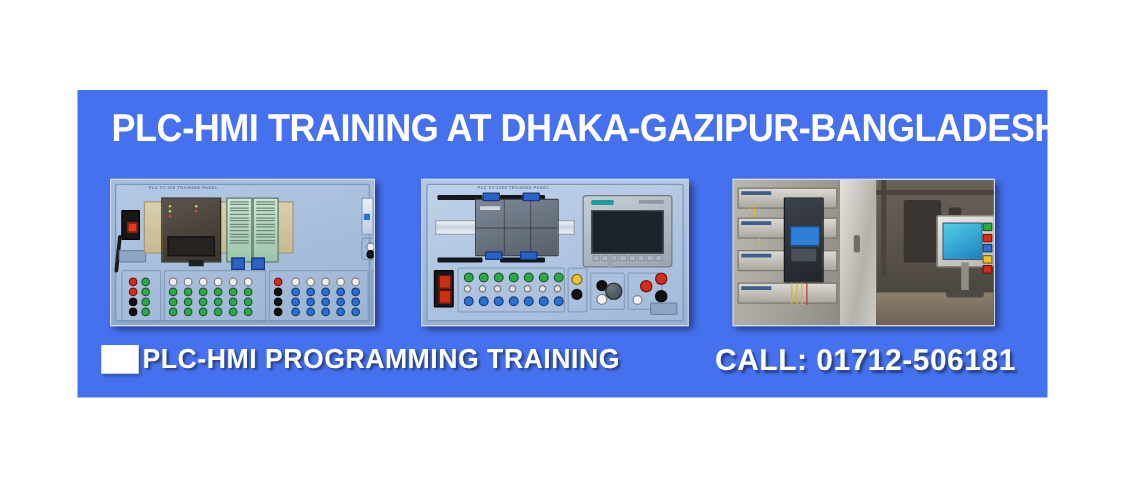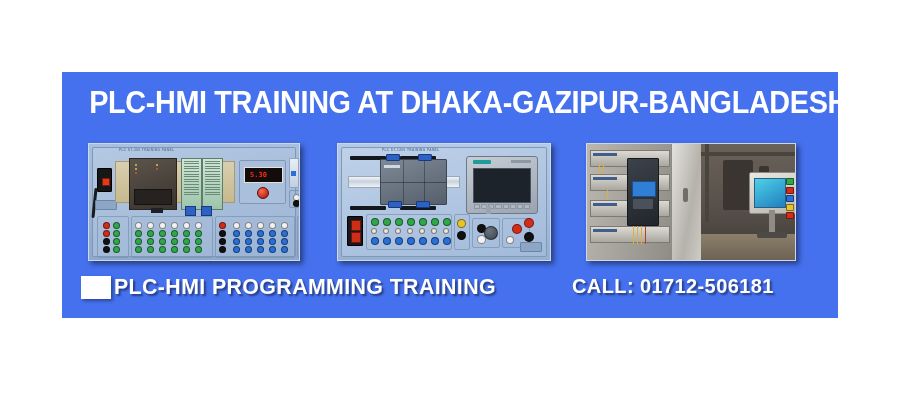--- a/index.html
+++ b/index.html
@@ -126,21 +126,21 @@
   }
   .tagline{
     position:absolute;left:52px;top:4px;
     color:#ffffff;font-weight:bold;font-size:22px;letter-spacing:.4px;
     text-shadow:2px 2px 2px rgba(0,0,0,.45);
     white-space:nowrap;
     transform:scaleX(0.97);transform-origin:left top;
   }
   .callout{
     position:absolute;left:510px;top:5px;
-    color:#ffffff;font-weight:bold;font-size:20px;letter-spacing:.4px;
+    color:#ffffff;font-weight:bold;font-size:24px;letter-spacing:.4px;
     text-shadow:2px 2px 2px rgba(0,0,0,.45);
     white-space:nowrap;
   }
 </style>
 </head>
 <body>
 
 <div class="stage">
 
   <div class="banner">
@@ -199,26 +199,20 @@
               <i></i>
               <i></i>
               <i></i>
               <i></i>
               <i></i>
           </div>
           <div style="position:absolute;left:62px;top:64px;width:12px;height:5px;background:#1d2126;"></div>
           <div style="position:absolute;left:96px;top:62px;width:9px;height:8px;background:#2d61c4;border:1px solid #17397f;"></div>
           <div style="position:absolute;left:112px;top:62px;width:9px;height:8px;background:#2d61c4;border:1px solid #17397f;"></div>
 
-          <div class="meterbox">
-            <div class="meter">
-              <b>5.30</b>
-            </div>
-            <div class="knob"></div>
-          </div>
 
           <div class="sliders">
             <span style="left:0;"></span>
 
           </div>
           <div class="rowbox"></div>
           <div class="j" style="left:204px;top:50px;background:#f2f2f2;"></div>
 
           <div class="j" style="left:204px;top:56px;background:#111;"></div>
 

